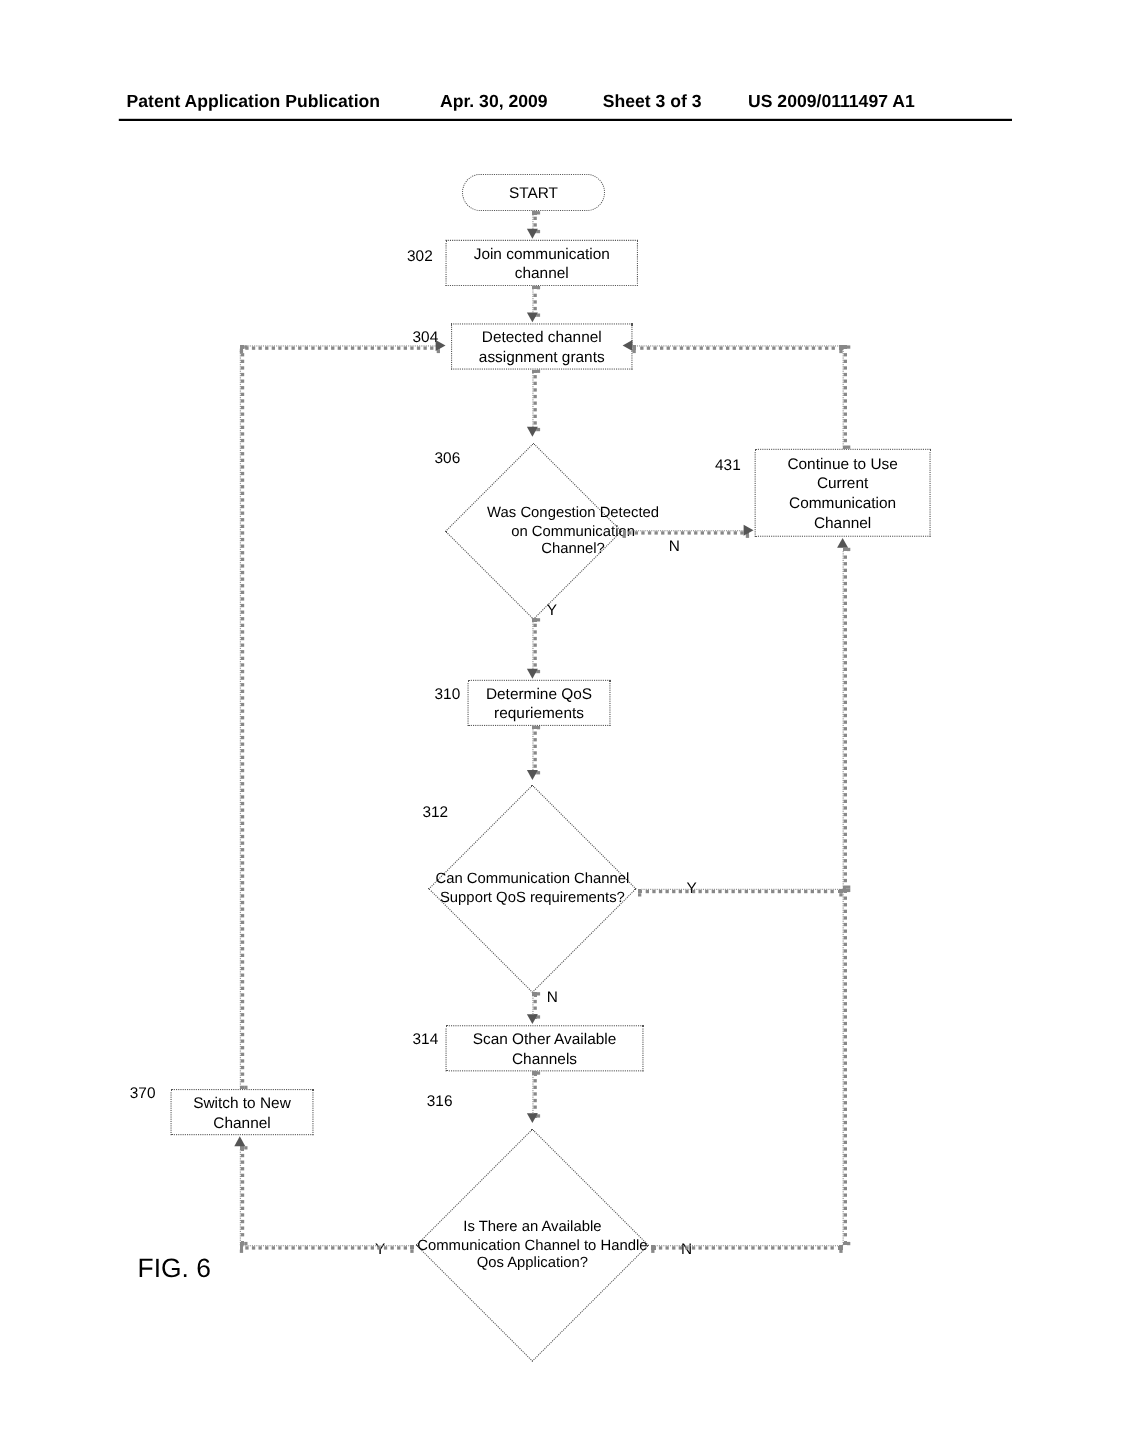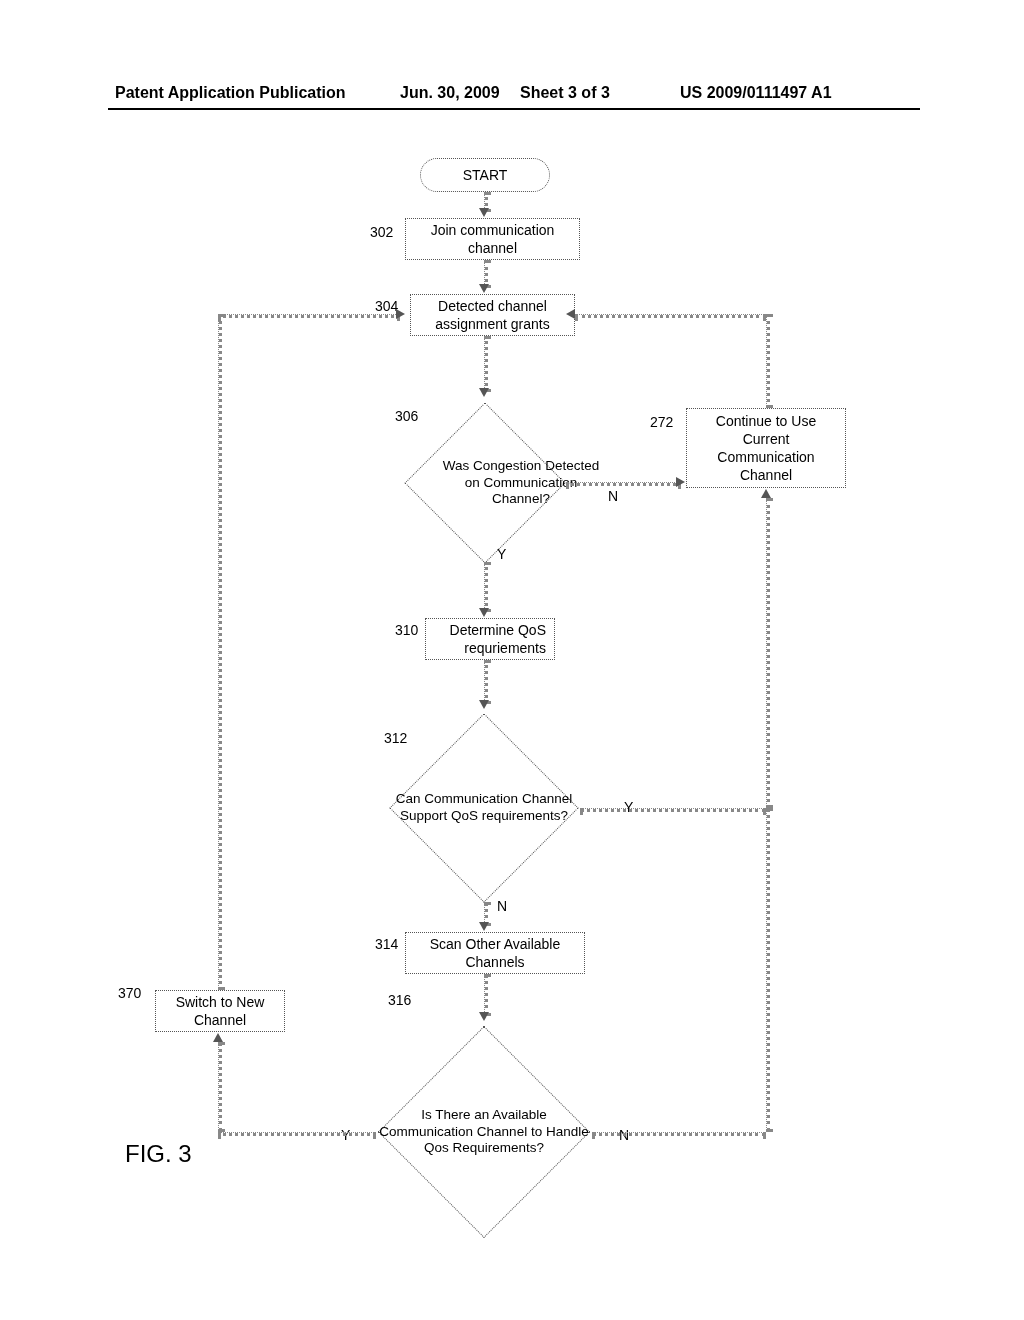--- a/index.html
+++ b/index.html
@@ -14,21 +14,21 @@
   .header {
     position: absolute;
     top: 84px;
     left: 0;
     width: 1024px;
     font-size: 16px;
     font-weight: bold;
   }
   .header .pub { position: absolute; left: 115px; }
   .header .date { position: absolute; left: 400px; }
-  .header .sheet { position: absolute; left: 520px; }
+  .header .sheet { position: absolute; left: 548px; }
   .header .num { position: absolute; left: 680px; }
   .header-rule {
     position: absolute;
     top: 108px;
     left: 108px;
     width: 812px;
     height: 2px;
     background: #000;
   }
 
@@ -97,21 +97,21 @@
   .ah-down { border-left:5px solid transparent; border-right:5px solid transparent; border-top:9px solid #555; }
   .ah-up   { border-left:5px solid transparent; border-right:5px solid transparent; border-bottom:9px solid #555; }
   .ah-right{ border-top:5px solid transparent; border-bottom:5px solid transparent; border-left:9px solid #555; }
   .ah-left { border-top:5px solid transparent; border-bottom:5px solid transparent; border-right:9px solid #555; }
 </style>
 </head>
 <body>
 
 <div class="header">
   <span class="pub">Patent Application Publication</span>
-  <span class="date">Jun. 30, 2009</span>
+  <span class="date">Apr. 30, 2009</span>
   <span class="sheet">Sheet 3 of 3</span>
   <span class="num">US 2009/0111497 A1</span>
 </div>
 <div class="header-rule"></div>
 
 <div class="node terminator" style="left:420px; top:158px; width:130px; height:34px;">
   <span>START</span>
 </div>
 
 <div class="conn" style="left:484px; top:192px; width:0; height:20px; border-left-width:1px;"></div>
@@ -142,31 +142,31 @@
 </div>
 
 <div class="edgelabel" style="left:497px; top:546px;">Y</div>
 <div class="conn" style="left:484px; top:562px; width:0; height:50px; border-left-width:1px;"></div>
 <div class="arrowhead ah-down" style="left:479px; top:608px;"></div>
 
 <div class="edgelabel" style="left:608px; top:488px;">N</div>
 <div class="conn" style="left:566px; top:482px; width:115px; height:0; border-top-width:1px;"></div>
 <div class="arrowhead ah-right" style="left:676px; top:477px;"></div>
 
-<div class="reflabel" style="left:650px; top:414px;">272</div>
+<div class="reflabel" style="left:650px; top:414px;">431</div>
 <div class="node box" style="left:686px; top:408px; width:160px; height:80px;">
   <span>Continue to Use Current Communication Channel</span>
 </div>
 
 <div class="conn" style="left:766px; top:314px; width:0; height:94px; border-left-width:1px;"></div>
 <div class="conn" style="left:575px; top:314px; width:191px; height:0; border-top-width:1px;"></div>
 <div class="arrowhead ah-left" style="left:566px; top:309px;"></div>
 
 <div class="reflabel" style="left:395px; top:622px;">310</div>
-<div class="node box" style="left:425px; top:618px; width:130px; height:42px;text-align:right;">
+<div class="node box" style="left:425px; top:618px; width:130px; height:42px;">
   <span>Determine QoS requriements</span>
 </div>
 
 <div class="conn" style="left:484px; top:660px; width:0; height:44px; border-left-width:1px;"></div>
 <div class="arrowhead ah-down" style="left:479px; top:700px;"></div>
 
 <div class="reflabel" style="left:384px; top:730px;">312</div>
 <div class="diamond-wrap" style="left:384px; top:708px; width:200px; height:200px;">
   <div class="diamond-shape" style="left:33px; top:33px; width:134px; height:134px;"></div>
   <div class="diamond-text" style="left:0; top:0; width:200px; height:200px;">
@@ -188,21 +188,21 @@
   <span>Scan Other Available Channels</span>
 </div>
 
 <div class="conn" style="left:484px; top:974px; width:0; height:42px; border-left-width:1px;"></div>
 <div class="arrowhead ah-down" style="left:479px; top:1012px;"></div>
 
 <div class="reflabel" style="left:388px; top:992px;">316</div>
 <div class="diamond-wrap" style="left:372px; top:1020px; width:224px; height:224px;">
   <div class="diamond-shape" style="left:37px; top:37px; width:150px; height:150px;"></div>
   <div class="diamond-text" style="left:5px; top:0; width:214px; height:224px;">
-    <span>Is There an Available Communication Channel to Handle Qos Requirements?</span>
+    <span>Is There an Available Communication Channel to Handle Qos Application?</span>
   </div>
 </div>
 
 <div class="edgelabel" style="left:619px; top:1127px;">N</div>
 <div class="conn" style="left:592px; top:1132px; width:174px; height:0; border-top-width:1px;"></div>
 <div class="conn" style="left:766px; top:808px; width:0; height:324px; border-left-width:1px;"></div>
 
 <div class="edgelabel" style="left:341px; top:1127px;">Y</div>
 <div class="conn" style="left:218px; top:1132px; width:158px; height:0; border-top-width:1px;"></div>
 <div class="conn" style="left:218px; top:1042px; width:0; height:90px; border-left-width:1px;"></div>
@@ -210,13 +210,13 @@
 
 <div class="reflabel" style="left:118px; top:985px;">370</div>
 <div class="node box" style="left:155px; top:990px; width:130px; height:42px;">
   <span>Switch to New Channel</span>
 </div>
 
 <div class="conn" style="left:218px; top:314px; width:0; height:676px; border-left-width:1px;"></div>
 <div class="conn" style="left:218px; top:314px; width:182px; height:0; border-top-width:1px;"></div>
 <div class="arrowhead ah-right" style="left:396px; top:309px;"></div>
 
-<div class="figlabel" style="left:125px; top:1140px;">FIG. 3</div>
+<div class="figlabel" style="left:125px; top:1140px;">FIG. 6</div>
 
 </body></html>

